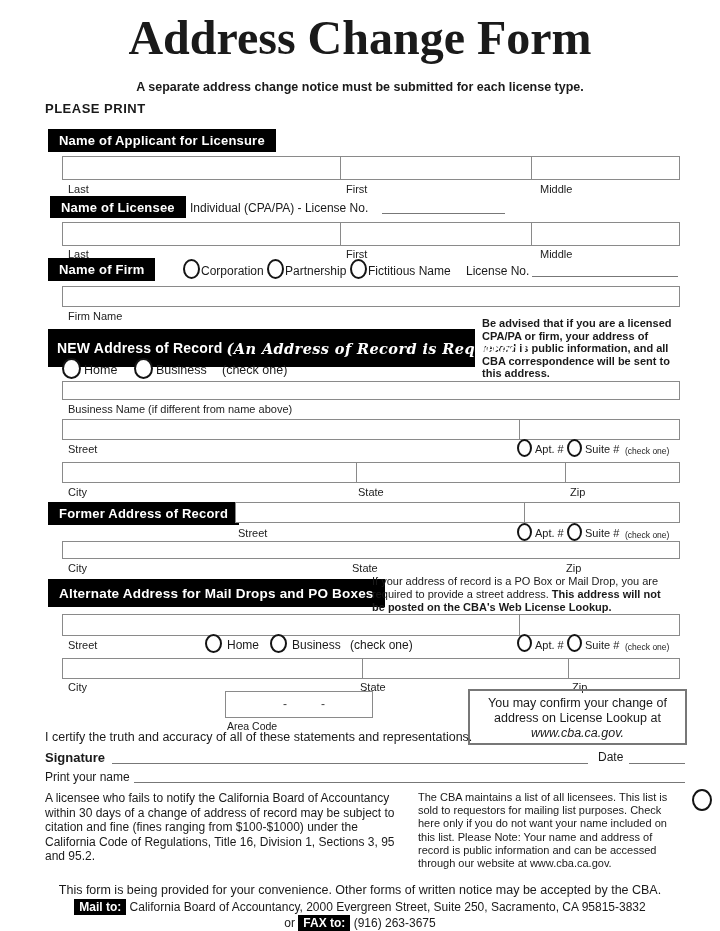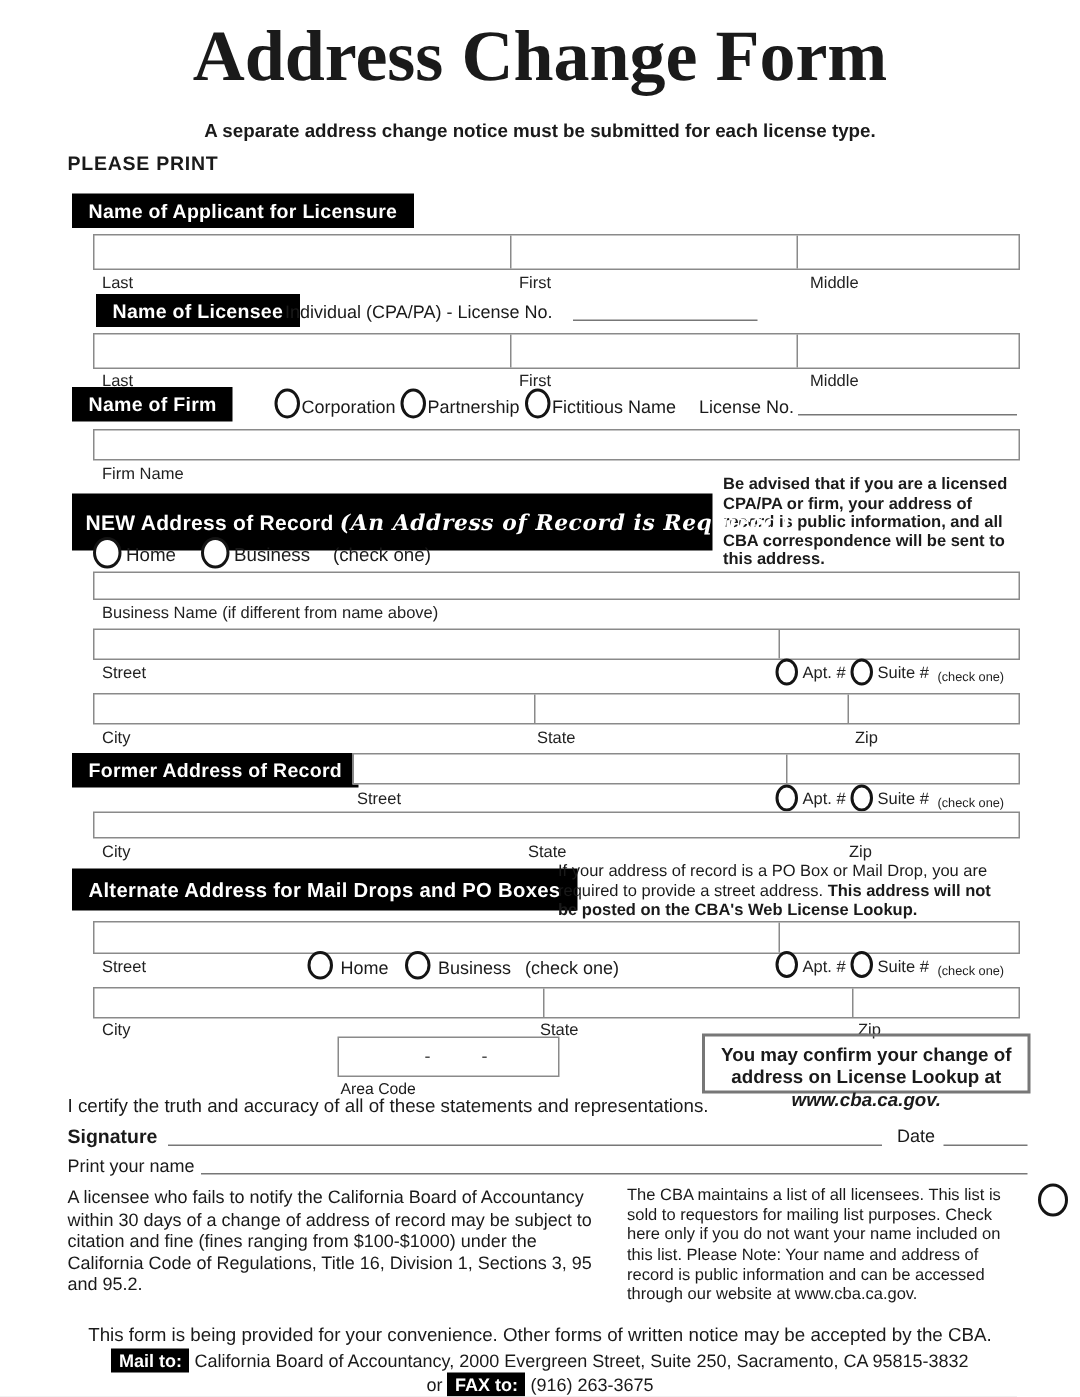--- a/index.html
+++ b/index.html
@@ -41,21 +41,21 @@
   <div class="bar" style="left:48px;top:129px;height:23px">Name of Applicant for Licensure</div>
   <div class="box" style="left:62px;top:156px;width:618px;height:24px">
     <div class="cell" style="width:45%"></div>
     <div class="cell" style="width:31%"></div>
     <div class="cell" style="width:24%"></div>
   </div>
   <span class="lbl" style="left:68px;top:183px">Last</span>
   <span class="lbl" style="left:346px;top:183px">First</span>
   <span class="lbl" style="left:540px;top:183px">Middle</span>
 
-  <div class="bar" style="left:64px;top:196px;height:22px">Name of Licensee</div>
+  <div class="bar" style="left:50px;top:196px;height:22px">Name of Licensee</div>
   <span class="abs" style="left:190px;top:201px;font-size:12px">Individual (CPA/PA) - License No.</span>
   <div class="hline" style="left:382px;top:201px;width:123px;height:12px;border-bottom-width:1px"></div>
   <div class="box" style="left:62px;top:222px;width:618px;height:24px">
     <div class="cell" style="width:45%"></div>
     <div class="cell" style="width:31%"></div>
     <div class="cell" style="width:24%"></div>
   </div>
   <span class="lbl" style="left:68px;top:248px">Last</span>
   <span class="lbl" style="left:346px;top:248px">First</span>
   <span class="lbl" style="left:540px;top:248px">Middle</span>
@@ -145,21 +145,21 @@
   <span class="lbl" style="left:68px;top:681px">City</span>
   <span class="lbl" style="left:360px;top:681px">State</span>
   <span class="lbl" style="left:572px;top:681px">Zip</span>
 
   <div class="box" style="left:225px;top:691px;width:148px;height:27px">
     <span class="abs" style="left:57px;top:5px;font-size:12px;color:#444">-</span>
     <span class="abs" style="left:95px;top:5px;font-size:12px;color:#444">-</span>
   </div>
   <span class="abs" style="left:227px;top:720px;font-size:10.5px">Area Code</span>
 
-  <div class="abs" style="left:468px;top:689px;width:219px;height:40px;border:2px solid #777;box-sizing:border-box;text-align:center;font-weight:bold;font-size:12.5px;line-height:15px;padding-top:5px">
+  <div class="abs" style="left:468px;top:689px;width:219px;height:56px;border:2px solid #777;box-sizing:border-box;text-align:center;font-weight:normal;font-size:12.5px;line-height:15px;padding-top:5px">
     <div>You may confirm your change of</div>
     <div>address on License Lookup at</div>
     <div style="font-style:italic">www.cba.ca.gov.</div>
   </div>
 
   <div class="abs" style="left:45px;top:730px;font-size:12.5px">I certify the truth and accuracy of all of these statements and representations.</div>
   <span class="abs" style="left:45px;top:750px;font-weight:bold;font-size:13px">Signature</span>
   <div class="hline" style="left:112px;top:750px;width:476px;height:13px;border-bottom-width:1px"></div>
   <span class="abs" style="left:598px;top:750px;font-size:12px">Date</span>
   <div class="hline" style="left:629px;top:750px;width:56px;height:13px;border-bottom-width:1px"></div>

